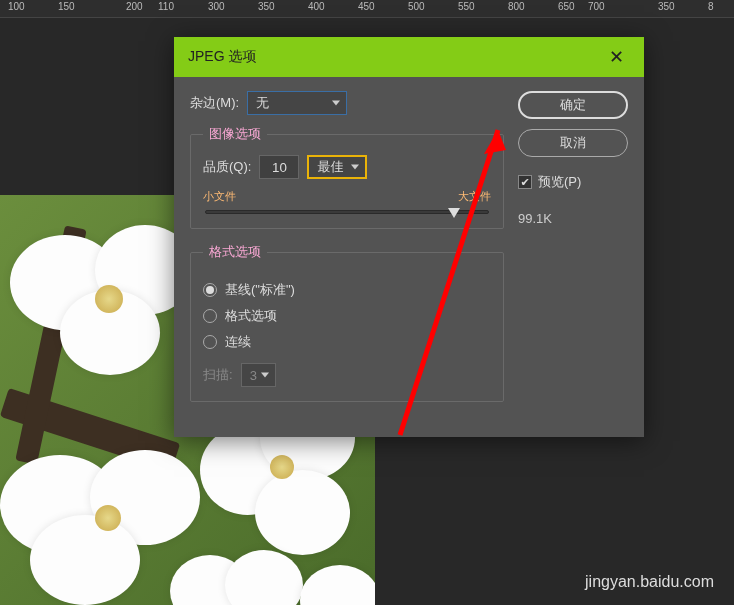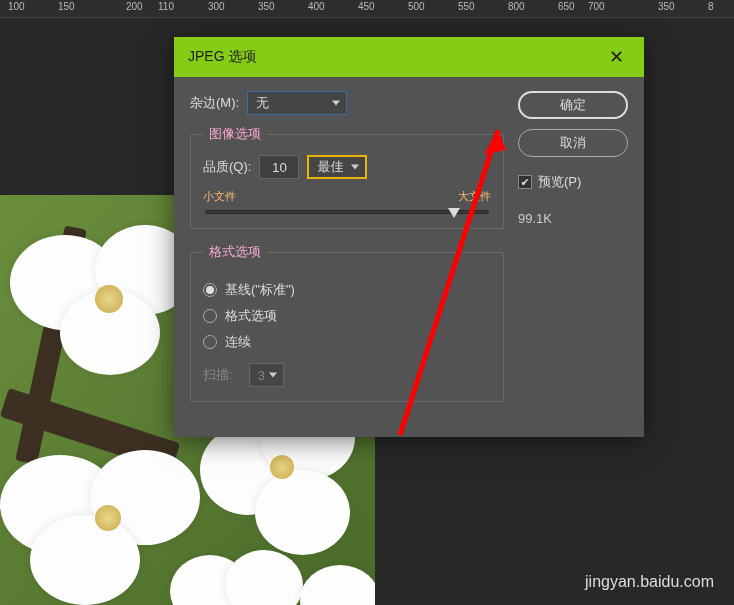--- a/index.html
+++ b/index.html
@@ -181,21 +181,21 @@
   }
   .radio.checked::after {
     content: "";
     width: 8px; height: 8px;
     background: #ddd;
     border-radius: 50%;
   }
   .scan-row {
     display: flex;
     align-items: center;
-    gap: 16px;
+    gap: 8px;
     margin-top: 12px;
     color: #888;
   }
   .scan-row .dropdown { color: #888; }
   .btn {
     border: 1px solid #aaa;
     background: transparent;
     color: #ddd;
     height: 28px;
     border-radius: 14px;

